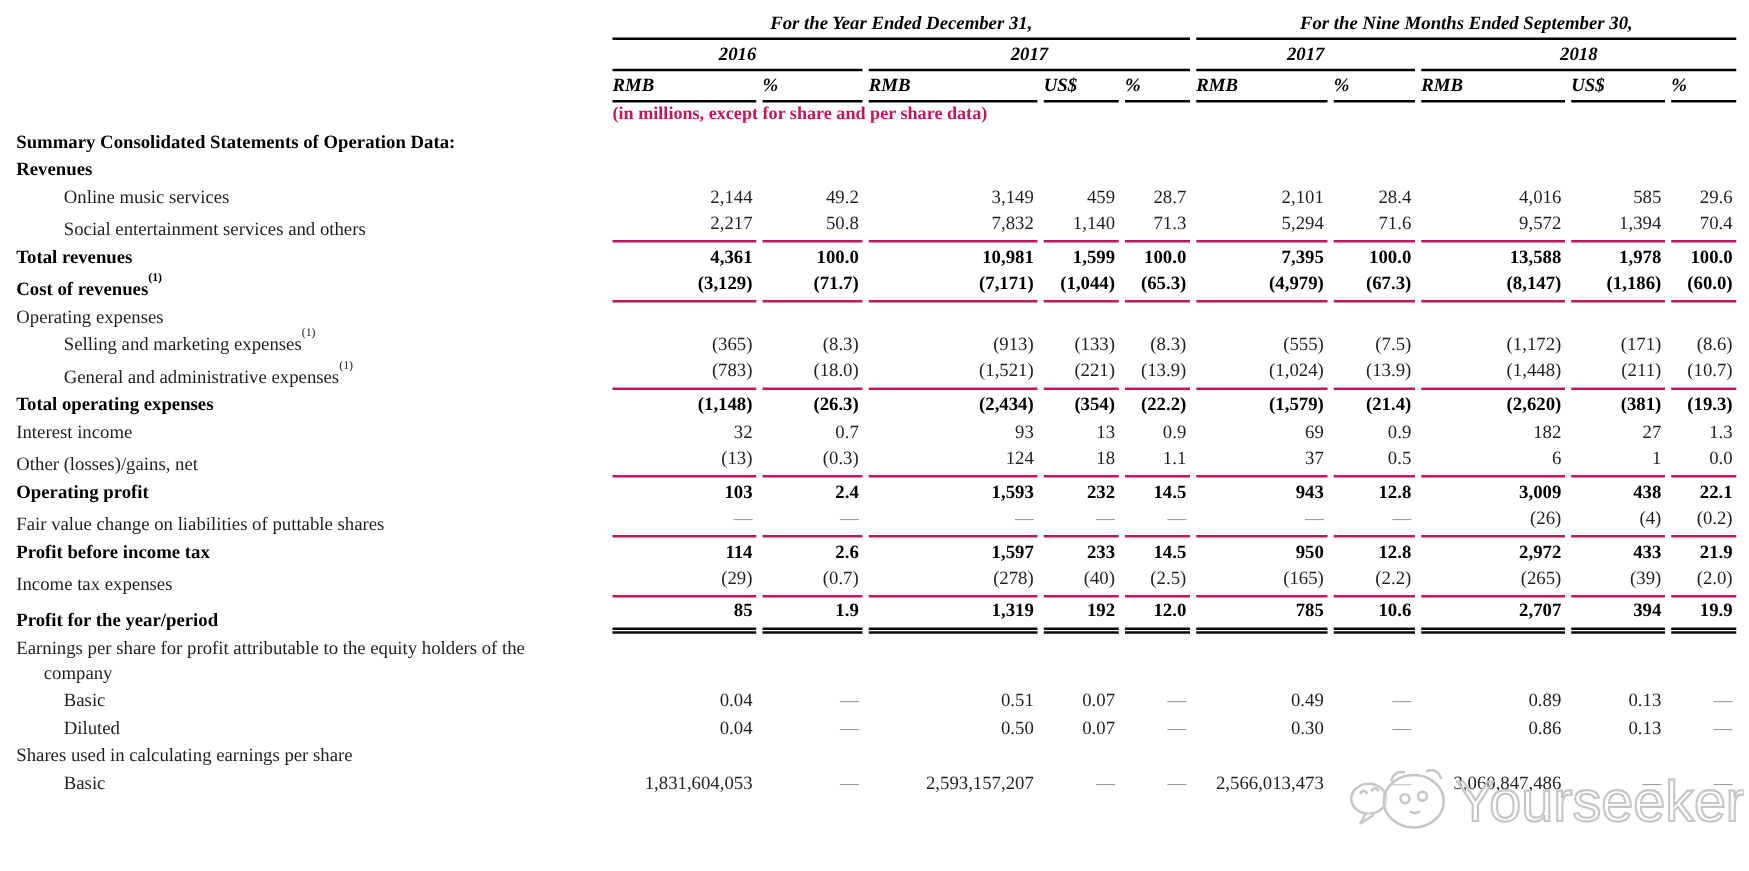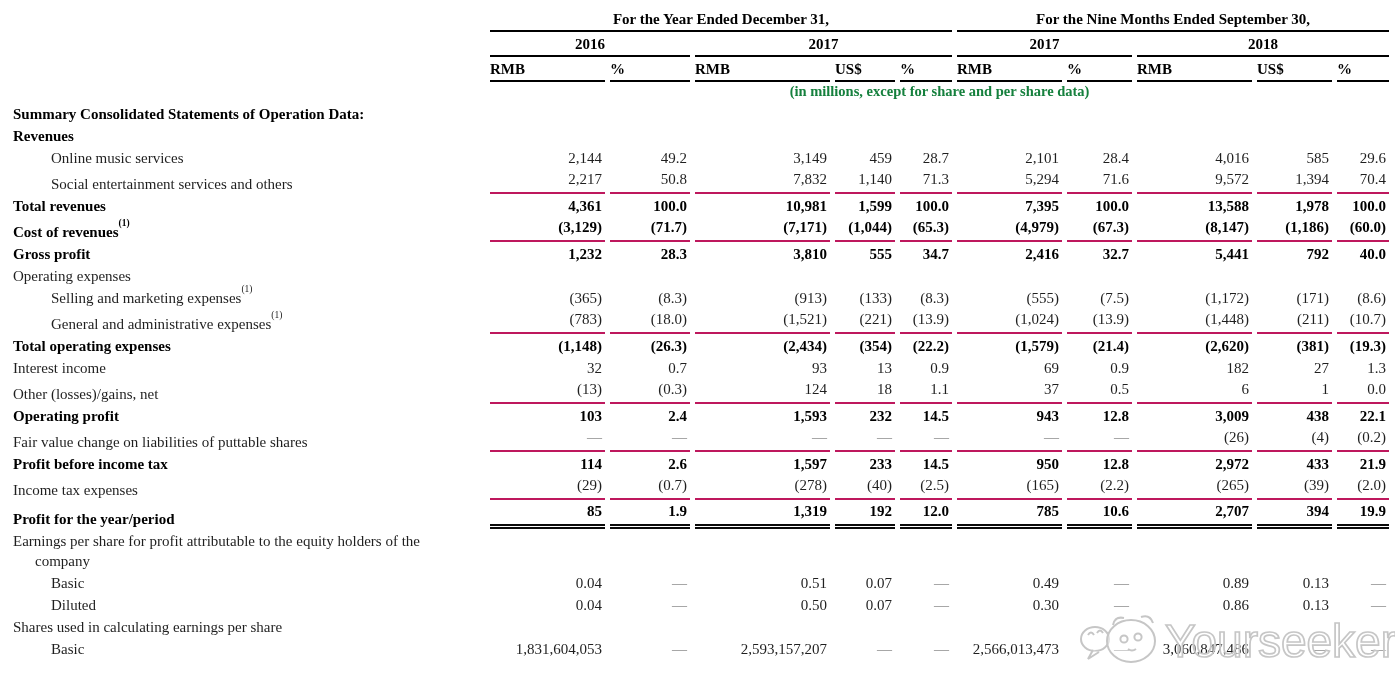--- a/index.html
+++ b/index.html
@@ -13,25 +13,25 @@
   }
   table.fin{
     border-collapse:separate;
     border-spacing:5px 0;
     table-layout:fixed;
     width:1394px;
     margin-top:10px;
     font-size:15px;
   }
   th,td{padding:0;vertical-align:bottom;line-height:19px;}
-  thead th{font-weight:bold;color:#000;}
+  thead th{font-weight:bold;color:#000;font-style:italic;}
   th.grp{border-bottom:2.5px solid #000;text-align:center;padding-bottom:2px;line-height:18px;}
   th.yr{border-bottom:2.5px solid #000;text-align:center;padding-bottom:2px;padding-top:3px;line-height:18px;}
   th.cur{border-bottom:2.5px solid #000;text-align:left;padding-bottom:2px;padding-top:3px;line-height:18px;}
-  td.note{text-align:center;font-weight:bold;color:#15803d;padding-top:1px;padding-bottom:2px;line-height:17px;font-size:14.5px;}
+  td.note{text-align:left;font-weight:bold;color:#be185d;padding-top:1px;padding-bottom:2px;line-height:17px;font-size:14.5px;}
   tbody td{padding-top:2px;}
   td.label{
     text-align:left;
     white-space:pre-line;
     padding-left:30px;
     text-indent:-22px;
     line-height:20px;
   }
   td.label.indent{padding-left:46px;text-indent:0;}
   td.val{text-align:right;padding-right:3px;font-variant-numeric:tabular-nums;}
@@ -170,33 +170,20 @@
           <td class="val">(71.7)</td>
           <td class="val">(7,171)</td>
           <td class="val">(1,044)</td>
           <td class="val">(65.3)</td>
           <td class="val">(4,979)</td>
           <td class="val">(67.3)</td>
           <td class="val">(8,147)</td>
           <td class="val">(1,186)</td>
           <td class="val">(60.0)</td>
         </tr>
-        <tr class="bold">
-          <td class="label">Gross profit</td>
-          <td class="val">1,232</td>
-          <td class="val">28.3</td>
-          <td class="val">3,810</td>
-          <td class="val">555</td>
-          <td class="val">34.7</td>
-          <td class="val">2,416</td>
-          <td class="val">32.7</td>
-          <td class="val">5,441</td>
-          <td class="val">792</td>
-          <td class="val">40.0</td>
-        </tr>
         <tr class="">
           <td class="label">Operating expenses</td>
           <td class="val"></td>
           <td class="val"></td>
           <td class="val"></td>
           <td class="val"></td>
           <td class="val"></td>
           <td class="val"></td>
           <td class="val"></td>
           <td class="val"></td>

